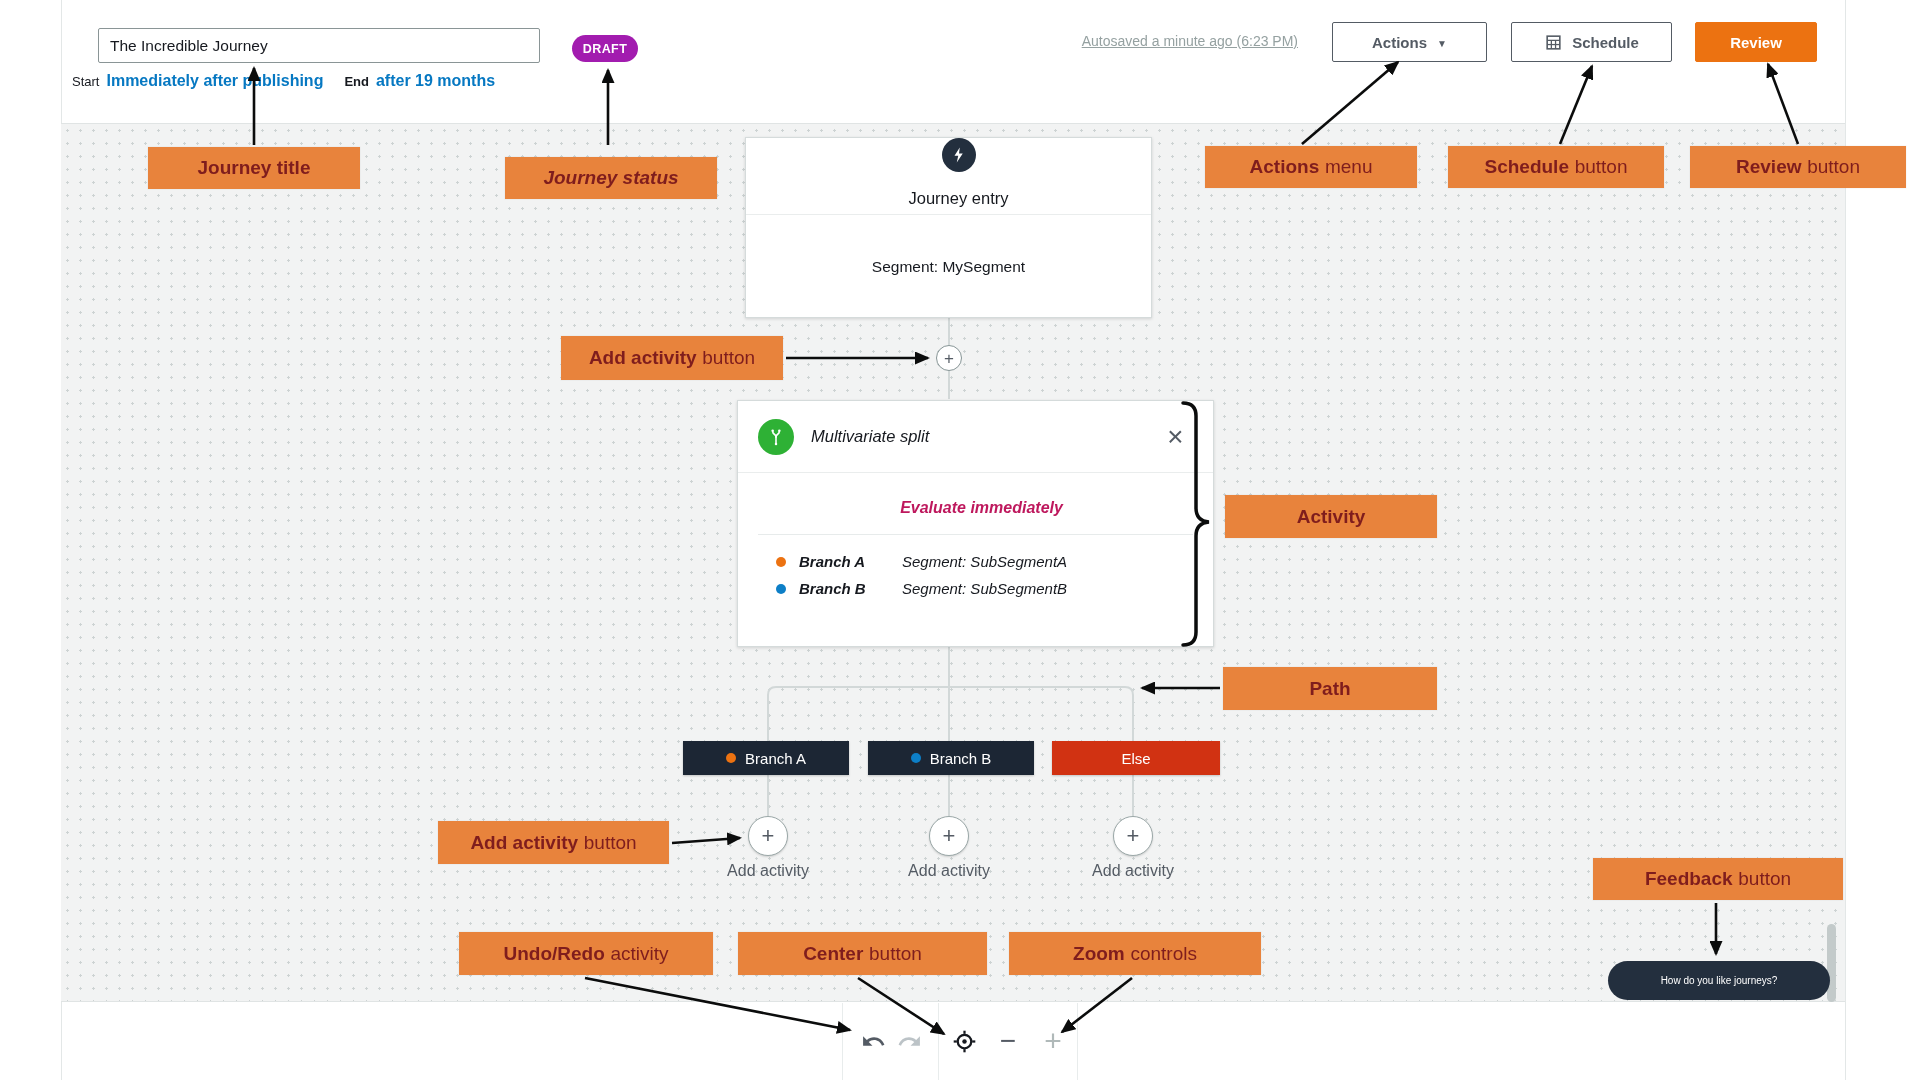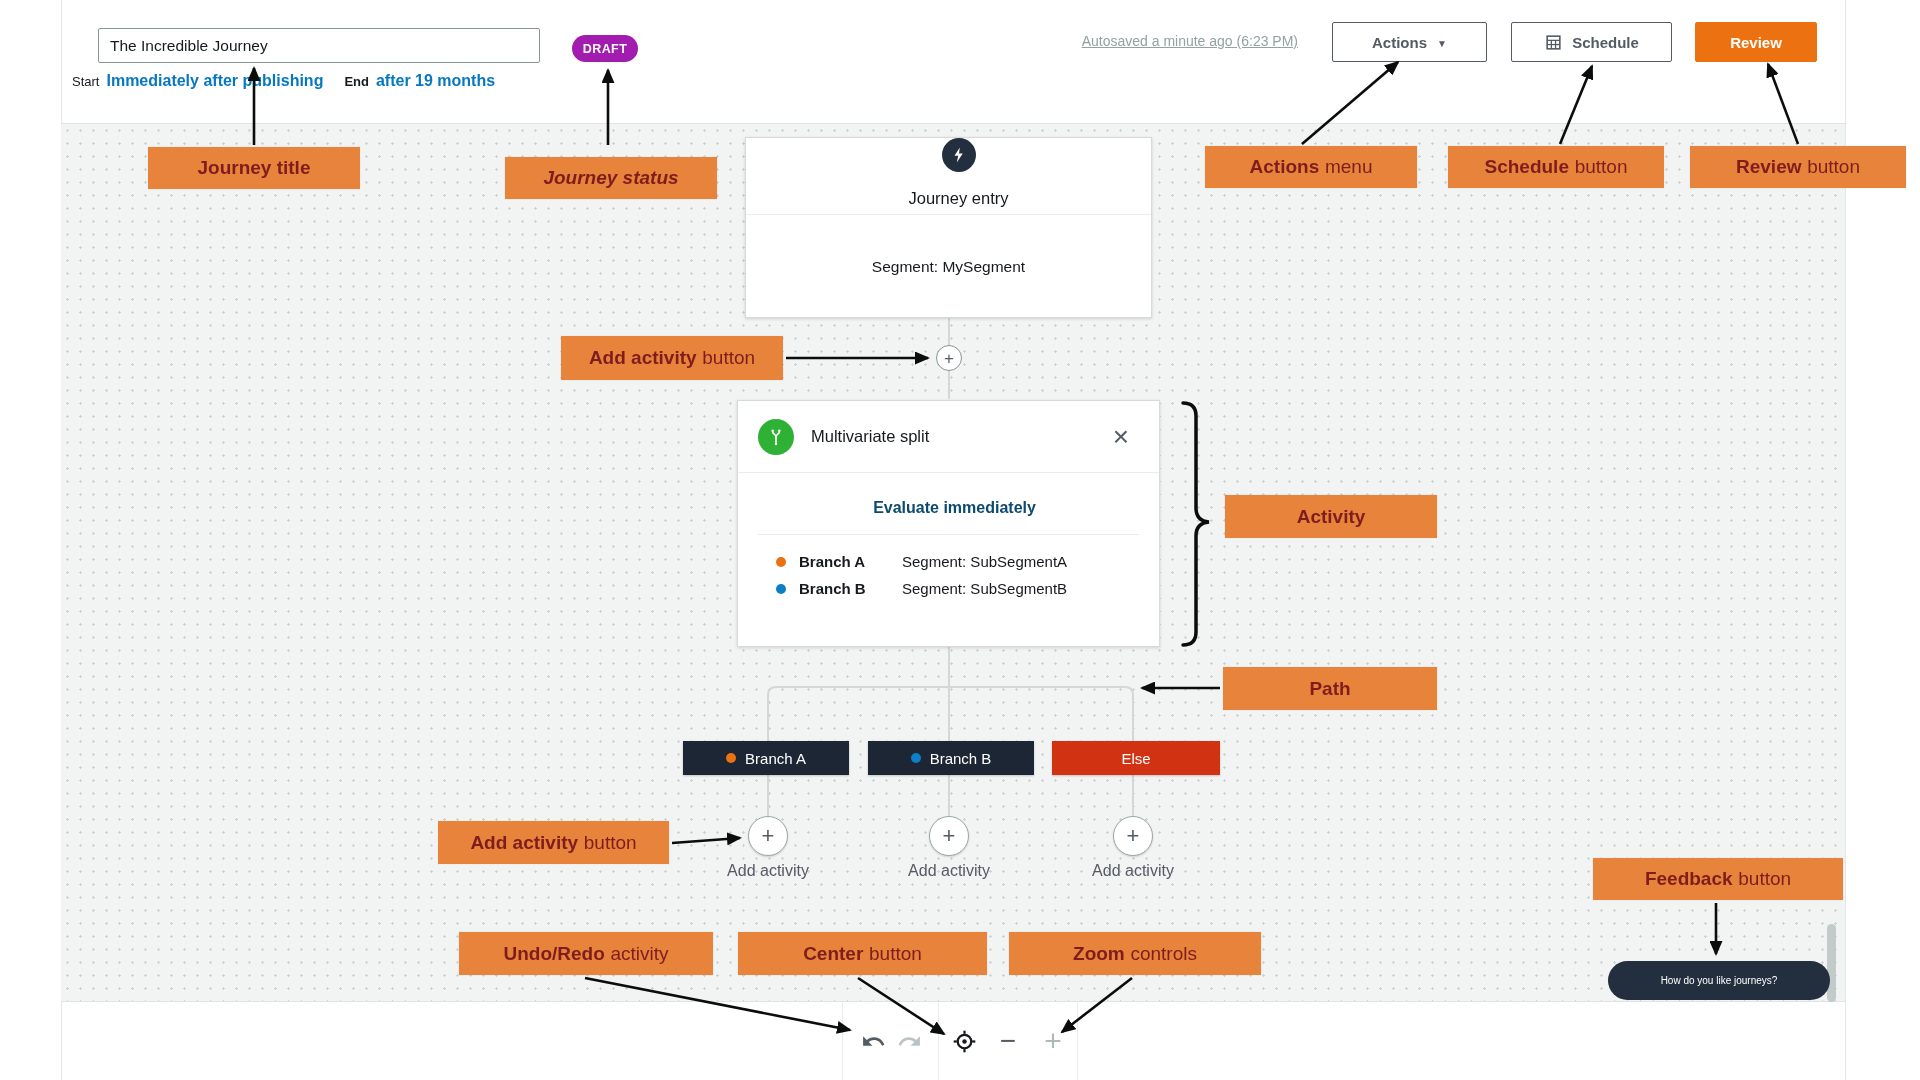--- a/index.html
+++ b/index.html
@@ -105,36 +105,36 @@
       <span class="card-title">Journey entry</span>
     </div>
     <div style="height:103px; display:flex; align-items:center; justify-content:center; font-size:15.5px; color:#16191f;">Segment: MySegment</div>
   </div>
 
   <div style="position:absolute; left:936px; top:345px; width:26px; height:26px; border-radius:50%; background:#fff;
               border:1.5px solid #879596; color:#545b64; font-size:17px; display:flex; align-items:center; justify-content:center; z-index:2;">
     <span style="line-height:1;">+</span>
   </div>
 
-  <div class="card" style="left:737px; top:400px; width:423px; height:247px;">
+  <div class="card" style="left:737px; top:400px; width:477px; height:247px;font-style:italic;">
     <div class="card-header" style="height:72px;">
       <span class="icon-circle" style="width:36px; height:36px; background:#2eb135;">
         <svg width="20" height="20" viewBox="0 0 24 24" fill="none" stroke="#fff" stroke-width="1.9" stroke-linecap="round">
           <path d="M12 20 V12"></path>
             <path d="M12 12 C12 8 8 9.5 8 5.5"></path>
             <path d="M12 12 C12 8 16 9.5 16 5.5"></path>
           <circle cx="8" cy="4.6" r="1.5" fill="#fff" stroke="none"></circle>
             <circle cx="16" cy="4.6" r="1.5" fill="#fff" stroke="none"></circle>
           <circle cx="12" cy="20.3" r="1.5" fill="#fff" stroke="none"></circle>
         </svg>
       </span>
       <span class="card-title">Multivariate split</span>
       <span style="position:absolute; right:30px; font-size:28px; color:#545b64; line-height:1; cursor:pointer;">×</span>
     </div>
-    <div style="text-align:center; margin-top:26px; font-size:16px; font-weight:bold; color:#0c4a6e;padding-left:12px;">Evaluate immediately</div>
+    <div style="text-align:center; margin-top:26px; font-size:16px; font-weight:bold; color:#be185d;padding-left:12px;">Evaluate immediately</div>
     <div style="margin:17px 20px 13px; border-top:1px solid #e7ebeb;"></div>
     <div class="split-row">
       <span class="dot" style="background:#ec7211; margin-right:13px;"></span>
       <span class="name">Branch A</span>
       <span>Segment: SubSegmentA</span>
     </div>
     <div class="split-row">
       <span class="dot" style="background:#0d7fc7; margin-right:13px;"></span>
       <span class="name">Branch B</span>
       <span>Segment: SubSegmentB</span>

